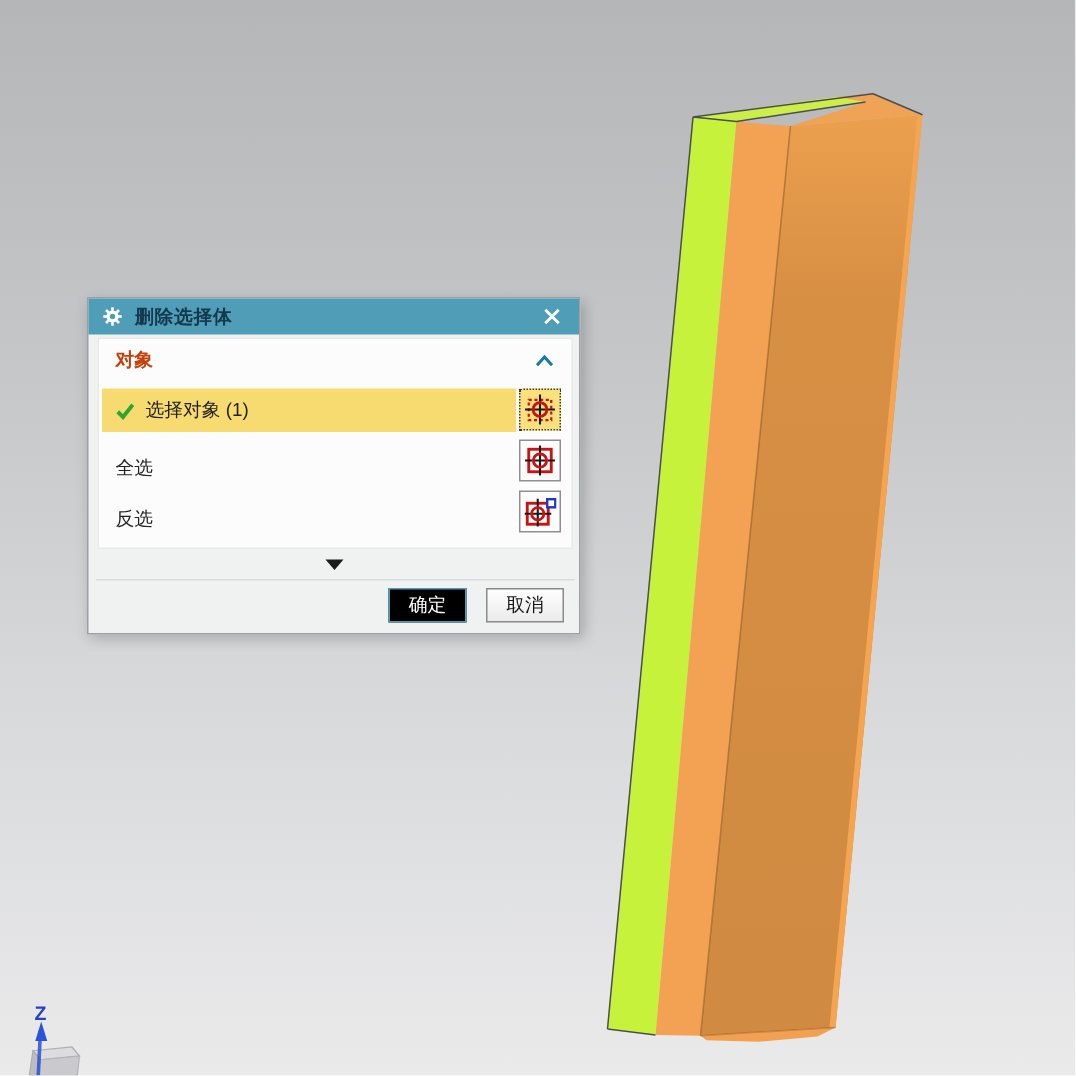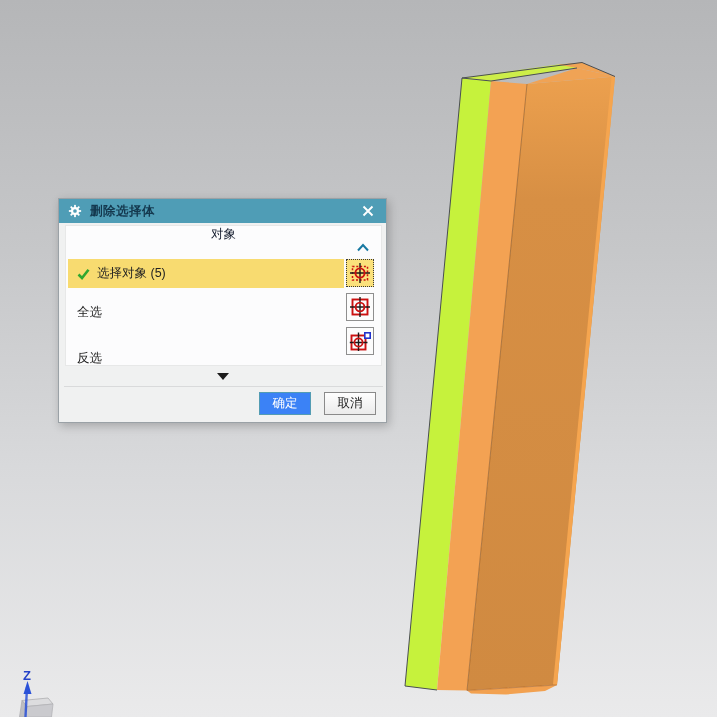--- a/index.html
+++ b/index.html
@@ -25,52 +25,52 @@
   .titlebar .title { color:#14384e; font-weight:bold; letter-spacing:0.5px; }
   .close-btn { margin-left:auto; width:18px; height:18px; display:flex;
     align-items:center; justify-content:center; cursor:default; }
   .panel {
     position:absolute; left:6px; top:26px; width:317px; height:141px;
     background:#fcfcfd; border:1px solid #e7e8e8;
   }
   .group-header {
     position:absolute; left:0; top:0; right:0; height:29px;
     display:flex; align-items:center; padding:0 11px;
-    color:#0f172a; font-weight:normal;flex-direction:column;
+    color:#c2410c; font-weight:bold;
   }
   .group-header .chev { margin-left:auto; display:flex; }
   .row-selected {
     position:absolute; left:2px; top:33px; width:276px; height:29px;
     background:#f8db70; display:flex; align-items:center; gap:7px; padding-left:9px;
   }
   .row-plain {
     position:absolute; left:0; width:276px; height:28px;
     display:flex; align-items:flex-end; padding-left:11px;
   }
   .row-all    { top:67px; }
-  .row-invert { top:101px;margin-top:12px; }
+  .row-invert { top:101px; }
   .iconbtn {
     position:absolute; left:280px; width:28px; height:28px;
     display:flex; align-items:center; justify-content:center; background:#fcfcfc;
     border:1px solid #8f8f8f;
   }
   .iconbtn.active { background:#fbe17b; border:1px dotted #3a3a3a; top:33px; }
   .iconbtn.b2 { top:67px; }
   .iconbtn.b3 { top:101px; }
   .expander {
     position:absolute; left:0; top:168px; right:0; height:18px;
     display:flex; align-items:center; justify-content:center;
   }
   .tri-down { width:0; height:0; border-left:6px solid transparent;
     border-right:6px solid transparent; border-top:7px solid #1c1c1c; }
   .separator { position:absolute; left:5px; top:187px; width:319px; height:1px;
     background:#d9dadb; }
   .btn { position:absolute; top:193px; width:52px; height:23px;
     display:flex; align-items:center; justify-content:center; font-size:12.5px; }
-  .btn-ok { left:200px; background:#3b82f6; color:#ffffff; border:1px solid #539cb3; }
+  .btn-ok { left:200px; background:#000000; color:#ffffff; border:1px solid #539cb3; }
   .btn-cancel { left:265px; background:linear-gradient(#fefefe,#ebebeb);
     border:1px solid #8a8a8a; color:#141414; }
 </style>
 </head>
 <body>
 
 <div class="viewport">
 
   <svg class="scene" width="717" height="717" viewBox="0 0 717 717">
     <defs>
@@ -141,21 +141,21 @@
           </svg>
         </span>
       </div>
 
       <div class="row-selected">
         <span style="display:flex;">
           <svg width="13" height="12" viewBox="0 0 13 12">
             <path d="M1.5,6.5 L5,10 L11.5,1.8" stroke="#2fa72f" stroke-width="2.6" fill="none"></path>
           </svg>
         </span>
-        <span>选择对象 (5)</span>
+        <span>选择对象 (1)</span>
       </div>
       <div class="iconbtn active">
         <svg width="22" height="22" viewBox="0 0 22 22">
           <rect x="3.5" y="4.5" width="15" height="13.5" fill="none" stroke="#cc1111" stroke-width="1.5" stroke-dasharray="2 1.8"></rect>
           <path d="M11,1 V21 M1,11 H21" stroke="#1a1a1a" stroke-width="1.4"></path>
           <circle cx="11" cy="11" r="4.6" fill="none" stroke="#cc1111" stroke-width="1.9"></circle>
         </svg>
       </div>
 
       <div class="row-plain row-all">

